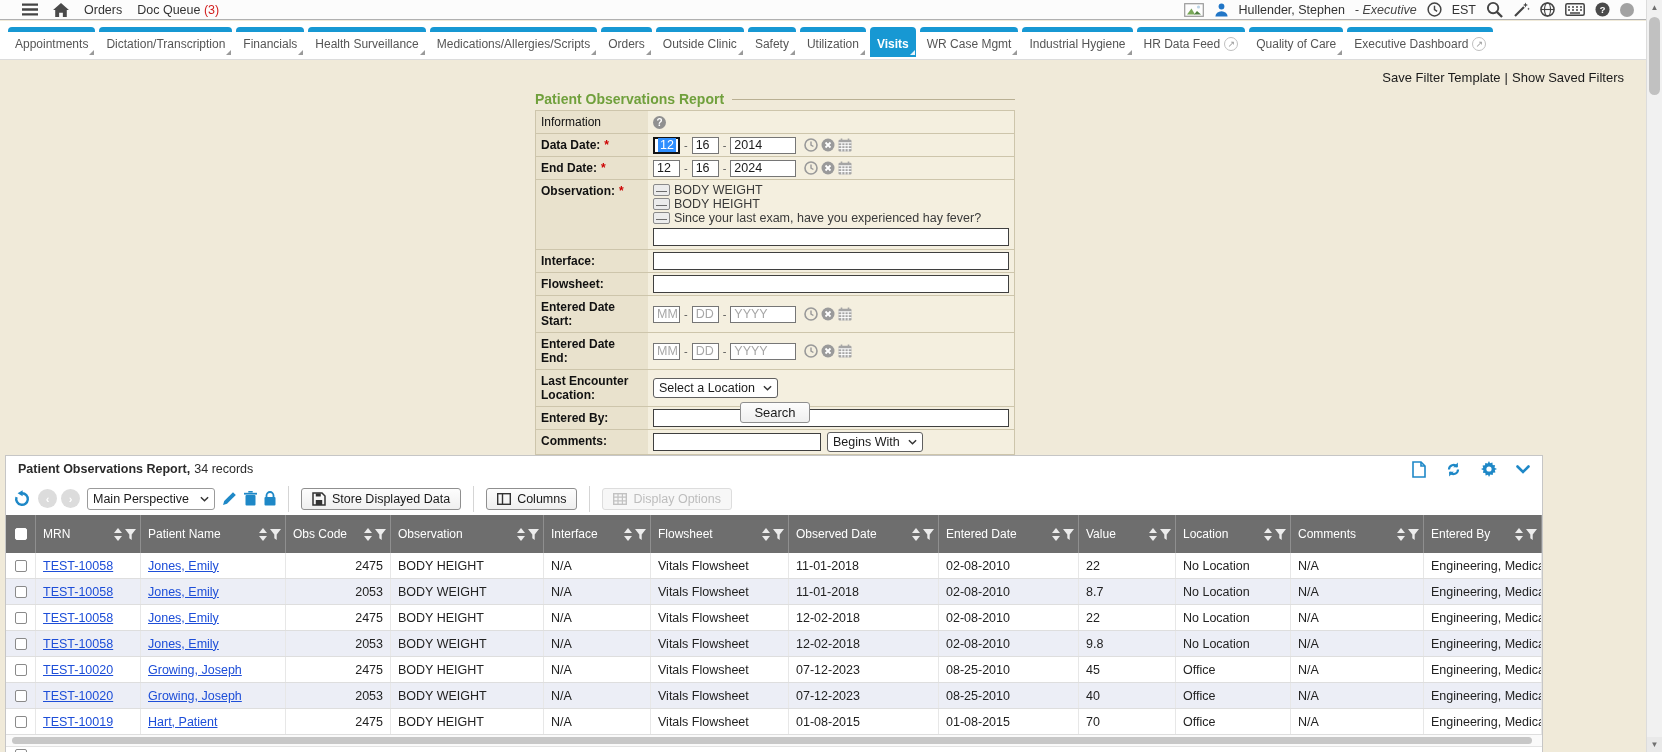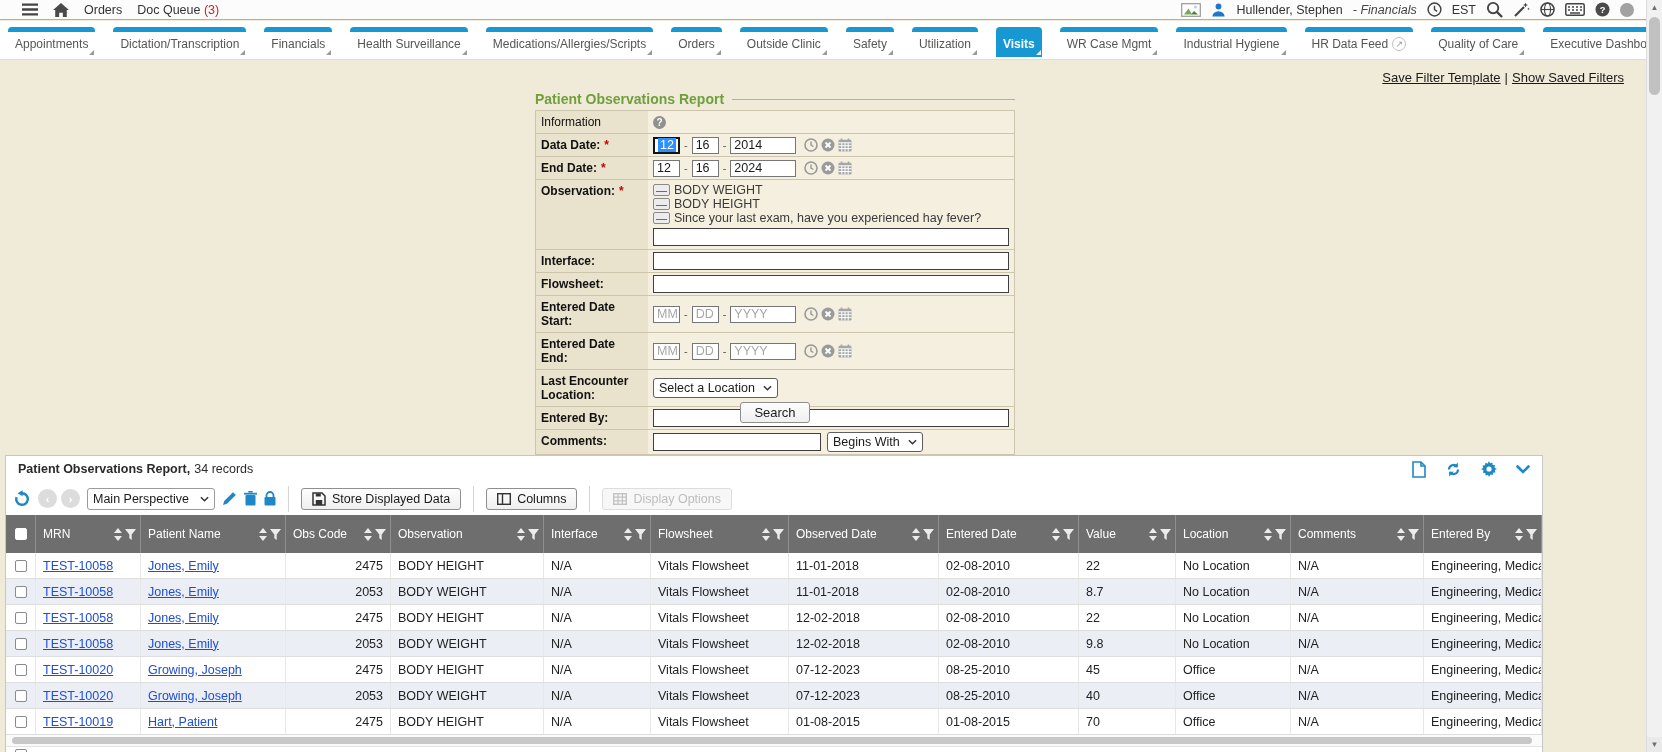--- a/index.html
+++ b/index.html
@@ -11,32 +11,32 @@
   .tb-left { display:flex; align-items:center; gap:15px; margin-left:22px; }
   .tb-right { display:flex; align-items:center; gap:10px; margin-left:auto; margin-right:12px; }
   .tb-item { font-size:12.5px; color:#333; cursor:pointer; }
   .red { color:#d21f1f; }
   .tb-user { font-size:12.5px; color:#333; }
   .tb-role { font-size:12.5px; color:#444; font-style:italic; }
   .icon { display:inline-flex; align-items:center; justify-content:center; line-height:0; }
   .avatar-circle { width:14px; height:14px; border-radius:50%; background:#a2a2a2; }
 
   
-  .tabbar { position:absolute; left:0; top:21px; width:1646px; height:39px; background:#fff; border-bottom:1px solid #dcdcdc; display:flex; align-items:flex-end; gap:18px; padding:0 0 2px 8px; }
+  .tabbar { position:absolute; left:0; top:21px; width:1646px; height:39px; background:#fff; border-bottom:1px solid #dcdcdc; display:flex; align-items:flex-end; gap:4px; padding:0 0 2px 8px; }
   .tab { position:relative; background:#1798d3; border-radius:4px 4px 0 0; padding-top:5px; cursor:pointer; flex:0 0 auto; }
   .tab-body { position:relative; background:#fff; color:#555; font-size:12px; padding:5px 7px 6px; white-space:nowrap; display:flex; align-items:center; gap:4px; }
   .tab .fold { position:absolute; bottom:2px; right:1px; width:0; height:0; border-left:5px solid transparent; border-bottom:5px solid #9a9a9a; }
   .tab.active .tab-body { background:#1798d3; color:#fff; font-weight:bold; }
   .tab.active .fold { border-bottom-color:#e8f4fb; }
   .ext-circle { width:14px; height:14px; border:1px solid #c0c0c0; border-radius:50%; color:#999; font-size:9px; display:inline-flex; align-items:center; justify-content:center; background:#fff; }
 
   
   .content { position:absolute; left:0; top:61px; width:1646px; height:691px; background:#f0ead9; }
   .filter-links { position:absolute; top:9px; right:22px; font-size:13px; color:#1a1a1a; }
-  .flink { text-decoration:underline; cursor:pointer; }
+  .flink { cursor:pointer; }
   .fl-div { margin:0 4px; }
 
   
   .form { position:absolute; left:535px; top:30px; width:480px; }
   .form-title { color:#70a03c; font-weight:bold; font-size:14px; display:flex; align-items:center; gap:8px; }
   .form-title::after { content:""; flex:1; height:1px; background:#b9b093; }
   .fbox { margin-top:3px; border:1px solid #cdc5ab; border-bottom:none; }
   .frow { display:flex; border-bottom:1px solid #cdc5ab; }
   .flabel { width:112px; background:#e9e2cd; padding:4px 5px; font-weight:bold; font-size:12px; color:#111; flex:0 0 112px; }
   .flabel.normal { font-weight:normal; }
@@ -124,21 +124,21 @@
             <circle cx="14.5" cy="4" r="1.6" fill="#bcd4e6"></circle>
           </svg>
         </span>
       <span class="icon">
           <svg width="15" height="15" viewBox="0 0 16 16">
             <circle cx="8" cy="4.8" r="3.1" fill="#2176c7"></circle>
             <path d="M1.5 15.5a6.5 5.6 0 0 1 13 0Z" fill="#2176c7"></path>
           </svg>
         </span>
       <span class="tb-user">Hullender, Stephen</span>
-      <span class="tb-role">- Financials</span>
+      <span class="tb-role">- Executive</span>
       <span class="icon">
           <svg width="15" height="15" viewBox="0 0 16 16">
             <circle cx="8" cy="8" r="6.8" fill="none" stroke="#444" stroke-width="1.6"></circle>
             <path d="M8 4v4.2L10.8 10" fill="none" stroke="#444" stroke-width="1.5"></path>
           </svg>
         </span>
       <span class="tb-item">EST</span>
       <span class="icon">
           <svg width="17" height="17" viewBox="0 0 18 18">
             <circle cx="7.5" cy="7.5" r="5.5" fill="none" stroke="#444" stroke-width="2"></circle>

